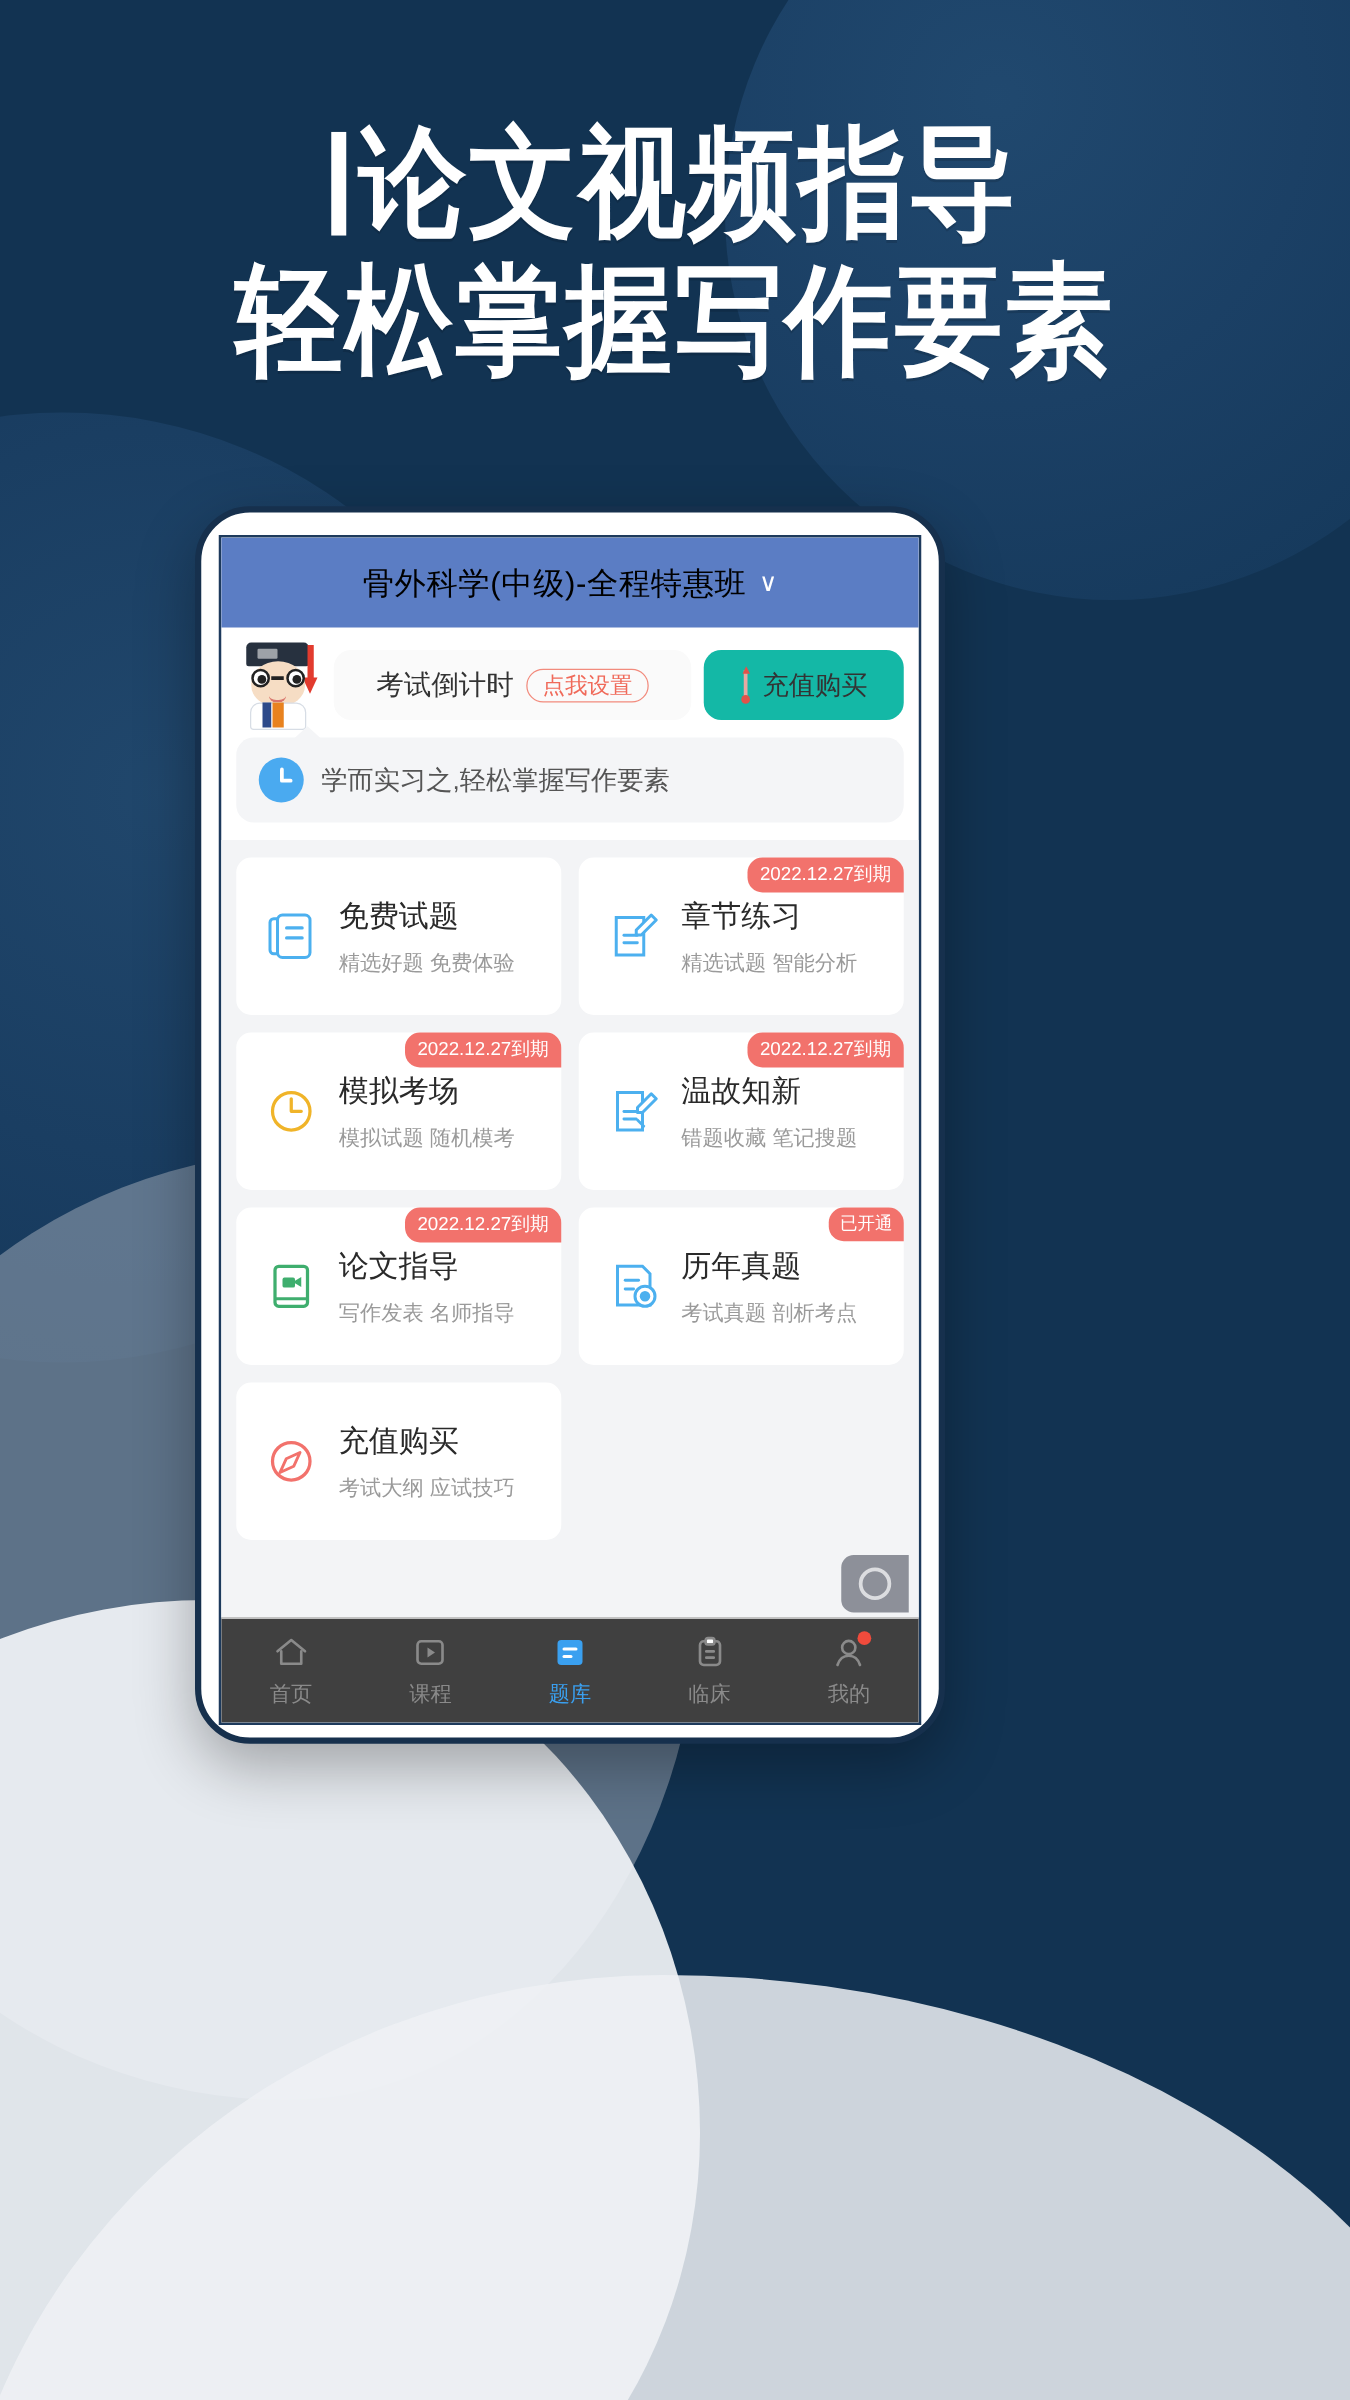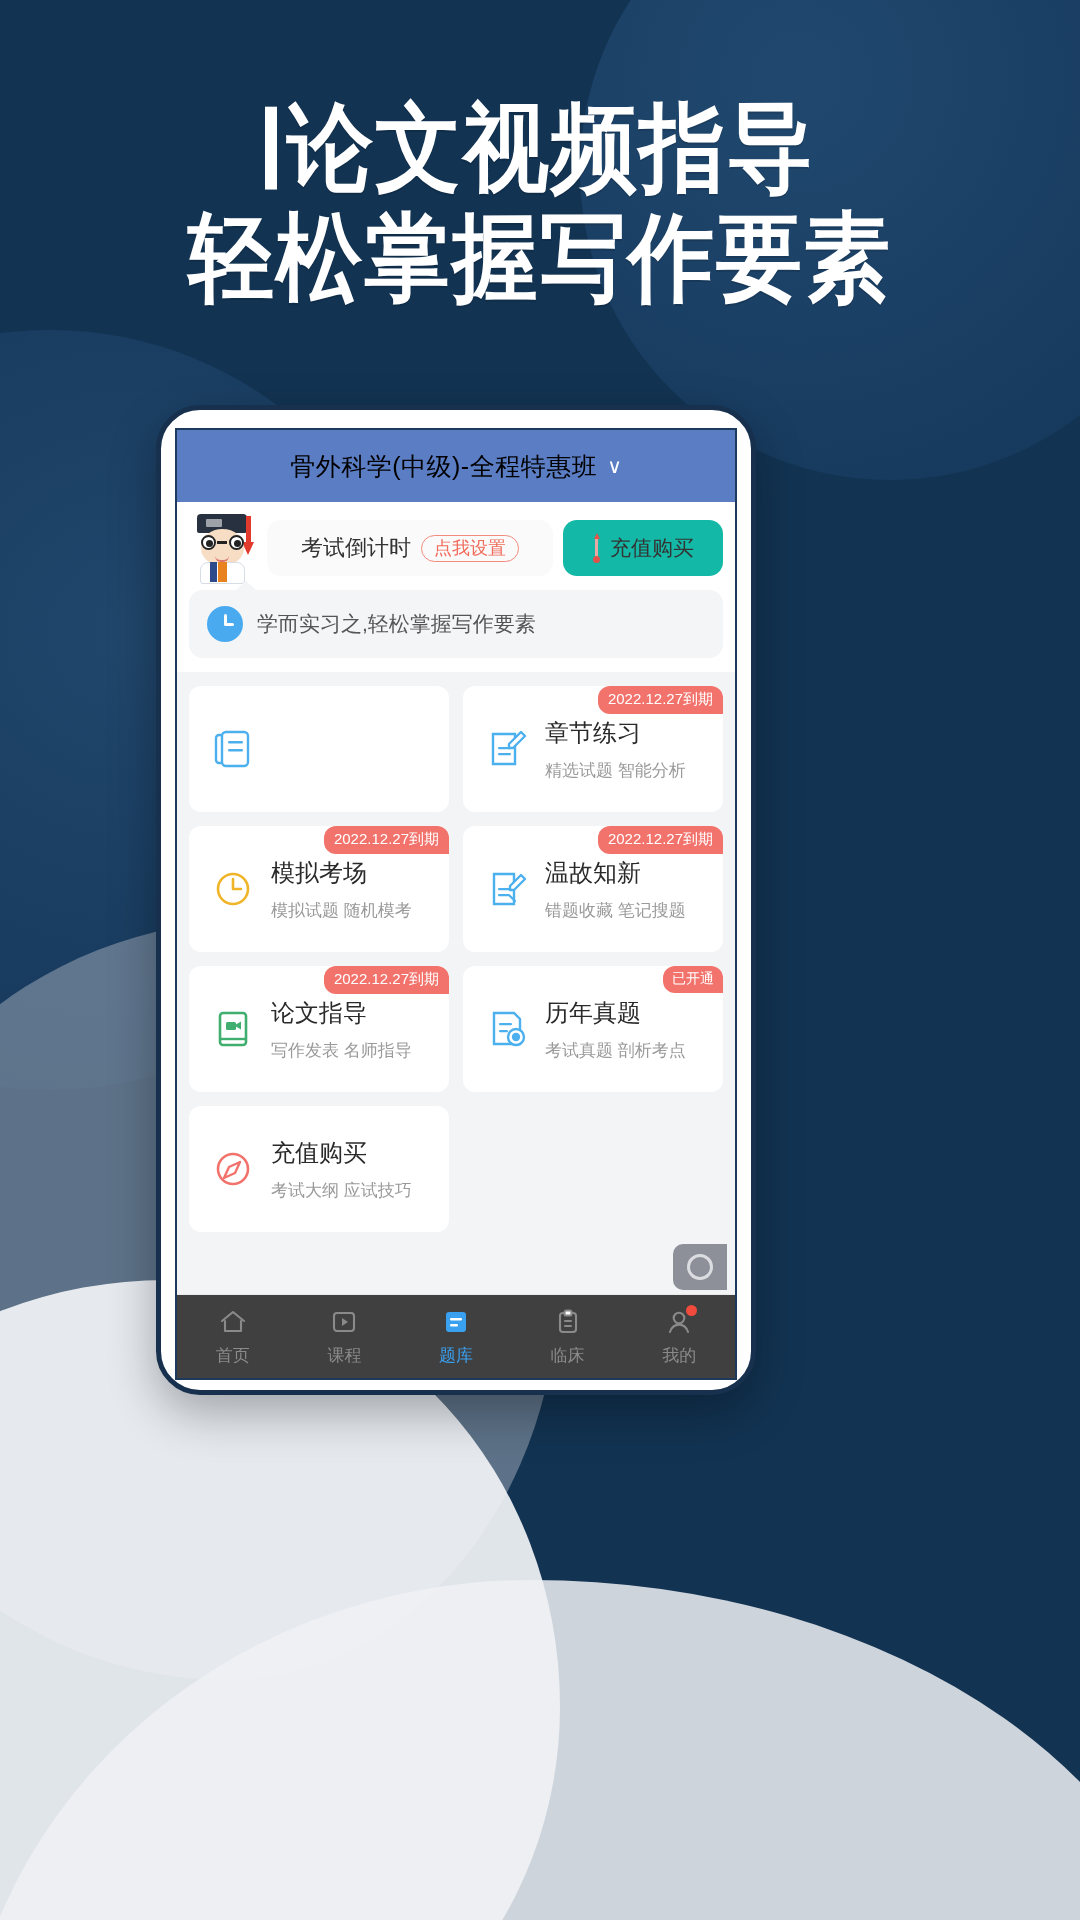--- a/index.html
+++ b/index.html
@@ -291,20 +291,24 @@
 
         <div class="card">
           <span class="ico">
             <svg width="44" height="46" viewBox="0 0 44 46" fill="none">
               <rect x="5" y="9" width="8" height="28" rx="3" stroke="#4cb0ef" stroke-width="2.4"></rect>
               <rect x="11" y="6" width="26" height="34" rx="4" stroke="#4cb0ef" stroke-width="2.4" fill="#fff"></rect>
               <rect x="17" y="15" width="15" height="2.6" rx="1.3" fill="#4cb0ef"></rect>
               <rect x="17" y="23" width="15" height="2.6" rx="1.3" fill="#4cb0ef"></rect>
             </svg>
           </span>
+          <span class="card-txt">
+            <span class="card-title">免费试题</span>
+            <span class="card-sub">精选好题 免费体验</span>
+          </span>
         </div>
 
         <div class="card">
           <span class="badge">2022.12.27到期</span>
           <span class="ico">
             <svg width="44" height="46" viewBox="0 0 44 46" fill="none">
               <path d="M8 8h22v30H8z" stroke="#4cb0ef" stroke-width="2.4" fill="#fff"></path>
               <rect x="13" y="21" width="13" height="2.3" rx="1.1" fill="#4cb0ef"></rect>
               <rect x="13" y="27" width="13" height="2.3" rx="1.1" fill="#4cb0ef"></rect>
               <path d="M24 18L36 6l4 4-12 12h-4v-4z" stroke="#4cb0ef" stroke-width="2.4" fill="#fff" stroke-linejoin="round"></path>

